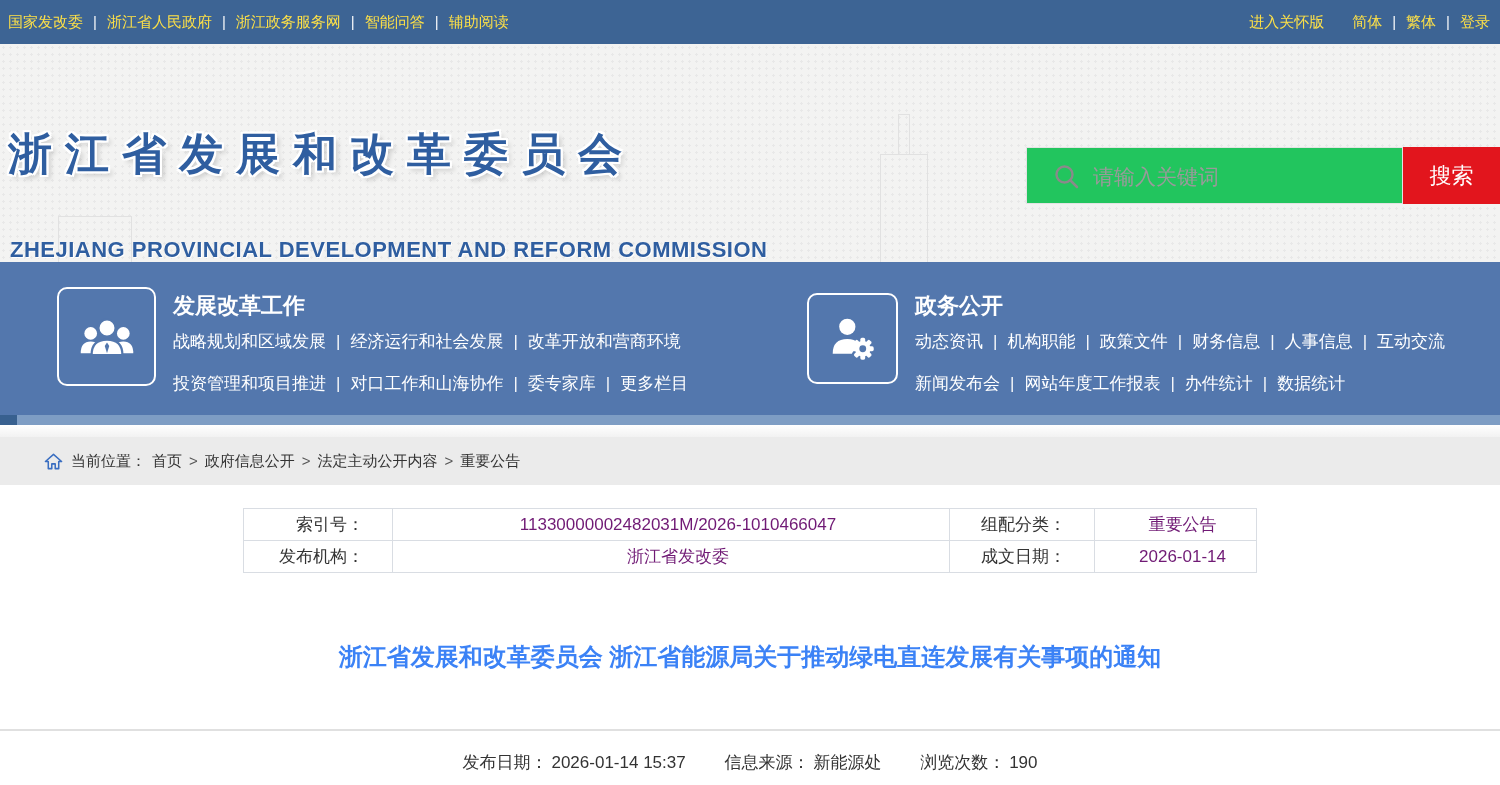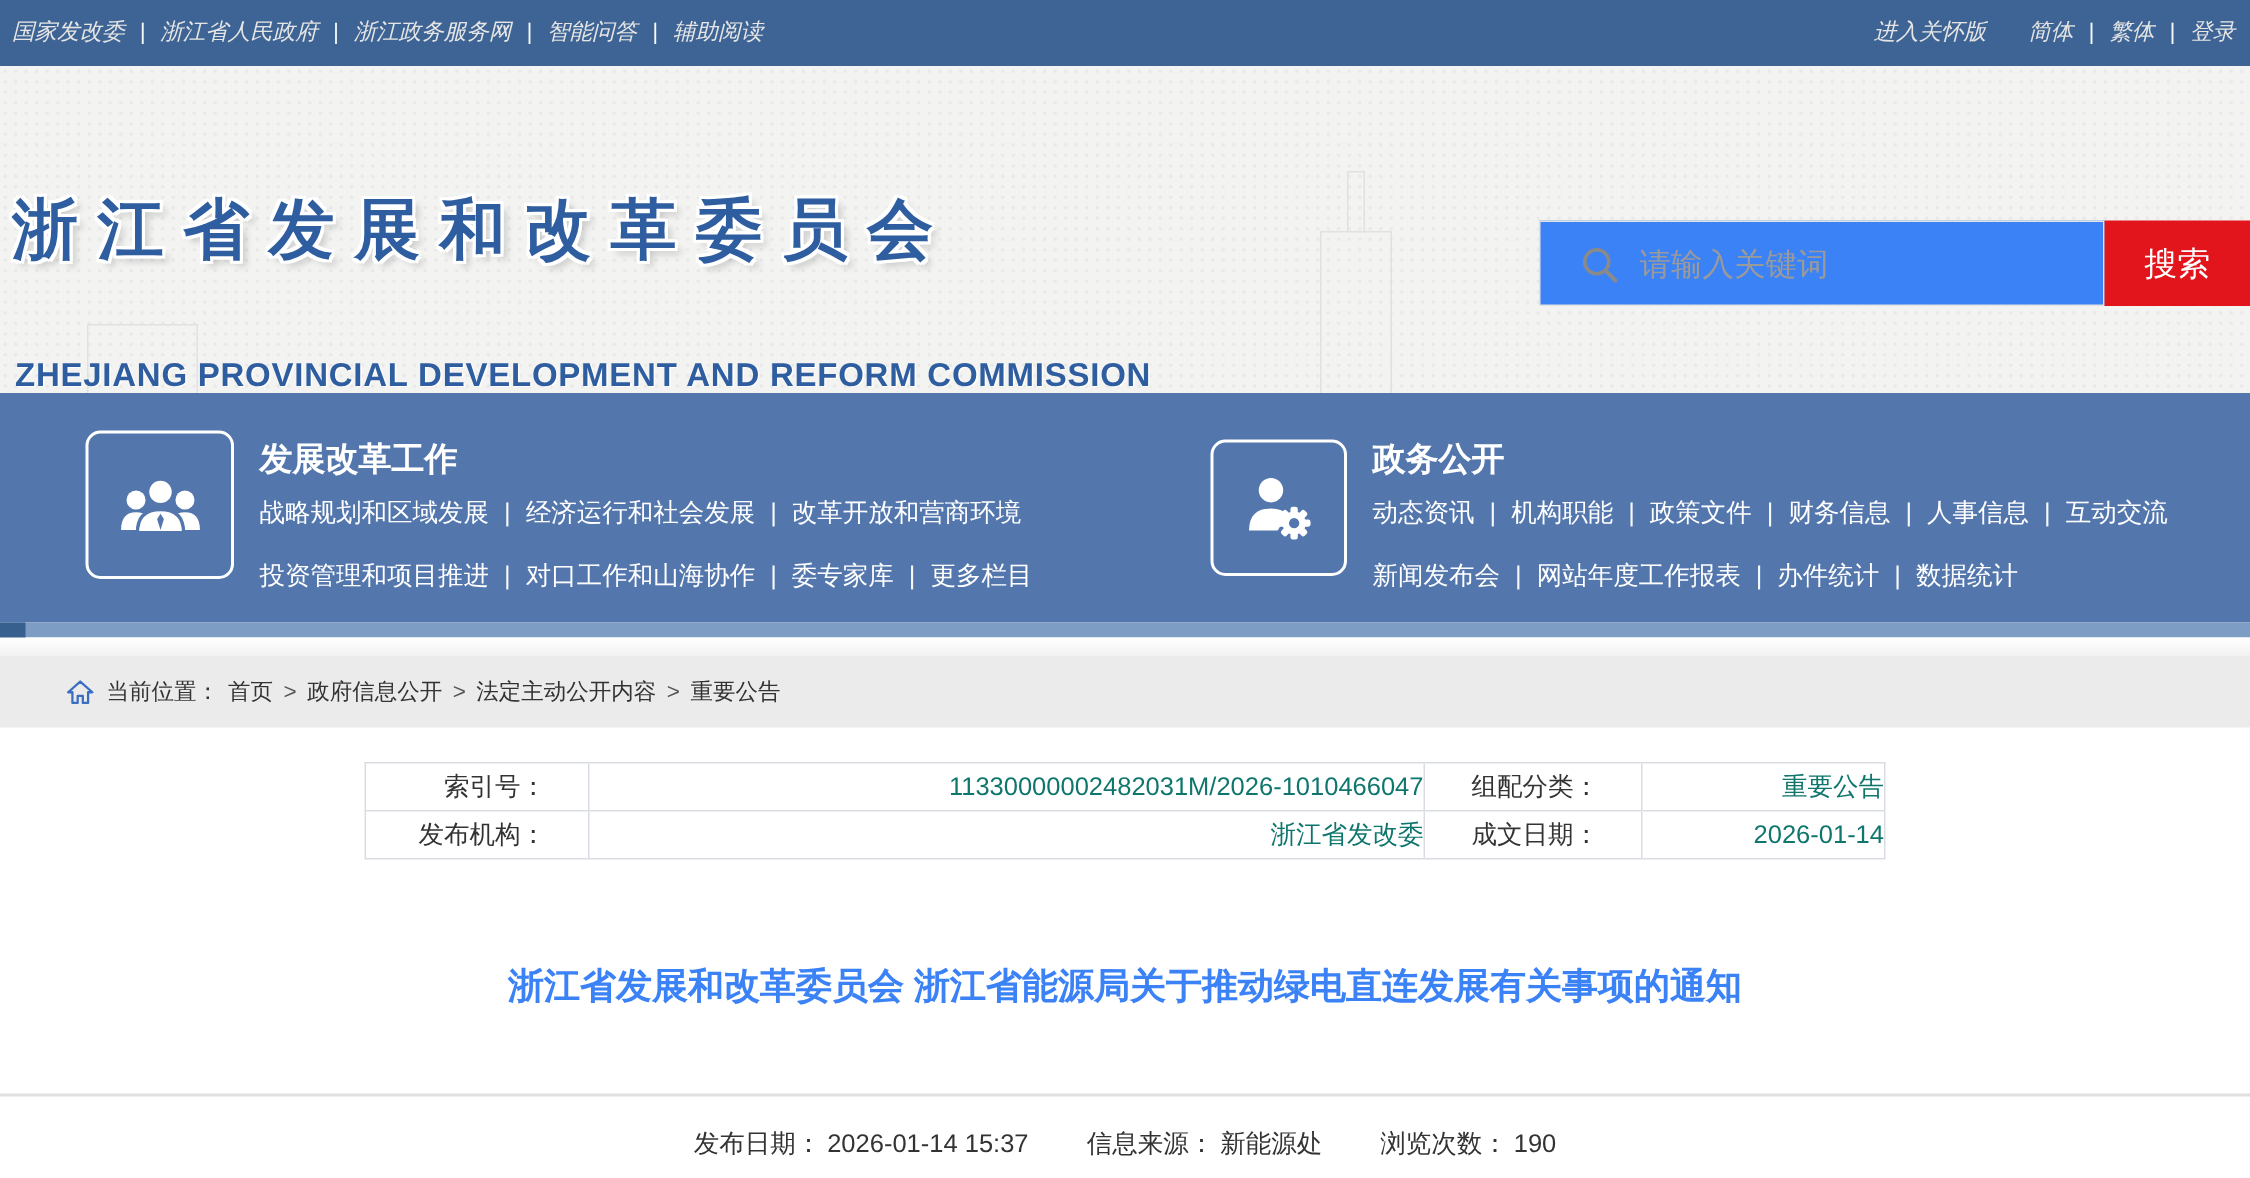--- a/index.html
+++ b/index.html
@@ -3,38 +3,38 @@
 <meta charset="utf-8">
 <style>
   html,body{margin:0;padding:0;background:#fff;}
   .page{position:relative;width:1500px;height:785px;background:#ffffff;overflow:hidden;
         font-family:"Liberation Sans","DejaVu Sans",sans-serif;color:#333;}
 
   
   .topbar{position:absolute;left:0;top:0;width:100%;height:44px;background:#3d6494;}
   .topbar-left{position:absolute;left:8px;top:0;line-height:44px;font-size:15px;color:#fff;}
   .topbar-right{position:absolute;right:10px;top:0;line-height:44px;font-size:15px;color:#fff;}
-  .topbar a{color:#e5e5e5;text-decoration:none;cursor:pointer;font-style:italic;}
+  .topbar a{color:#fde047;text-decoration:none;cursor:pointer;}
   .pipes > .pl:not(:last-child)::after{content:"|";margin:0 10px;color:#fff;opacity:.95;}
   .care-link{margin-right:28px;}
 
   
   .site-header{position:absolute;left:0;top:44px;width:100%;height:218px;background:#f3f3f2;}
   .site-header::before{content:"";position:absolute;inset:0;
       background-image:radial-gradient(#d7d7d7 1.2px,transparent 1.3px);
       background-size:7px 7px;opacity:.38;}
   .bldg{position:absolute;border:1px solid #e1e1e1;background:transparent;}
   .site-title{position:absolute;left:8px;top:88px;font-size:44px;line-height:1;font-weight:bold;
       color:#2f5ea0;letter-spacing:13px;white-space:nowrap;
       text-shadow:-2px 0 #fff,2px 0 #fff,0 -2px #fff,0 2px #fff,2px 2px #fff,-2px -2px #fff,
                   2px -2px #fff,-2px 2px #fff,4px 4px 5px rgba(0,0,0,.18);}
   .site-subtitle{position:absolute;left:10px;top:193px;font-size:22px;font-weight:bold;
       color:#2f5ea0;letter-spacing:.5px;white-space:nowrap;text-shadow:1px 1px 0 #fff;}
   .search-box{position:absolute;left:1026px;top:103px;width:474px;height:57px;}
-  .search-input-wrap{position:absolute;left:0;top:0;width:377px;height:57px;background:#3b82f6;
+  .search-input-wrap{position:absolute;left:0;top:0;width:377px;height:57px;background:#22c55e;
       border:1px solid #e3e3e3;box-sizing:border-box;}
   .search-input-wrap svg{position:absolute;left:26px;top:15px;}
   .search-input{position:absolute;left:64px;top:1px;width:300px;height:53px;border:none;outline:none;
       font-size:21px;color:#333;font-family:inherit;background:transparent;}
   .search-input::placeholder{color:#9a9a9a;}
   .search-btn{position:absolute;right:0;top:0;width:97px;height:57px;background:#e2151d;border:none;
       color:#fff;font-size:22px;cursor:pointer;font-family:Liberation Mono, monospace;}
 
   
   .nav-band{position:absolute;left:0;top:262px;width:100%;height:153px;background:#5377ad;color:#fff;}
@@ -58,21 +58,21 @@
   .crumb{cursor:pointer;}
   .crumb:not(:last-child)::after{content:">";margin:0 7px;color:#555;cursor:default;}
   .crumb-label{margin-right:6px;}
 
   
   .doc-info{position:absolute;left:243px;top:508px;width:1014px;border:1px solid #d9dde3;
       border-bottom:none;box-sizing:border-box;}
   .doc-row{display:grid;grid-template-columns:149px 557px 145px 161px;border-bottom:1px solid #d9dde3;}
   .doc-cell{height:31px;line-height:31px;font-size:17px;overflow:hidden;white-space:nowrap;}
   .doc-label{text-align:right;padding-right:28px;color:#333;border-right:1px solid #d9dde3;}
-  .doc-value{text-align:right;padding-left:14px;color:#0f766e;}
+  .doc-value{text-align:center;padding-left:14px;color:#701a75;}
   .doc-cell.mid{border-right:1px solid #d9dde3;}
 
   
   .article-title{position:absolute;left:0;top:641px;width:100%;text-align:center;font-size:24px;
       font-weight:bold;color:#3b82f6;}
   .article-divider{position:absolute;left:0;top:729px;width:100%;height:2px;background:#e0e0e0;}
   .article-meta{position:absolute;left:0;top:751px;width:100%;text-align:center;font-size:17px;color:#333;}
   .article-meta .mpair{margin:0 17px;white-space:nowrap;}
   .article-meta .mlabel{margin-right:4px;}
 </style>

